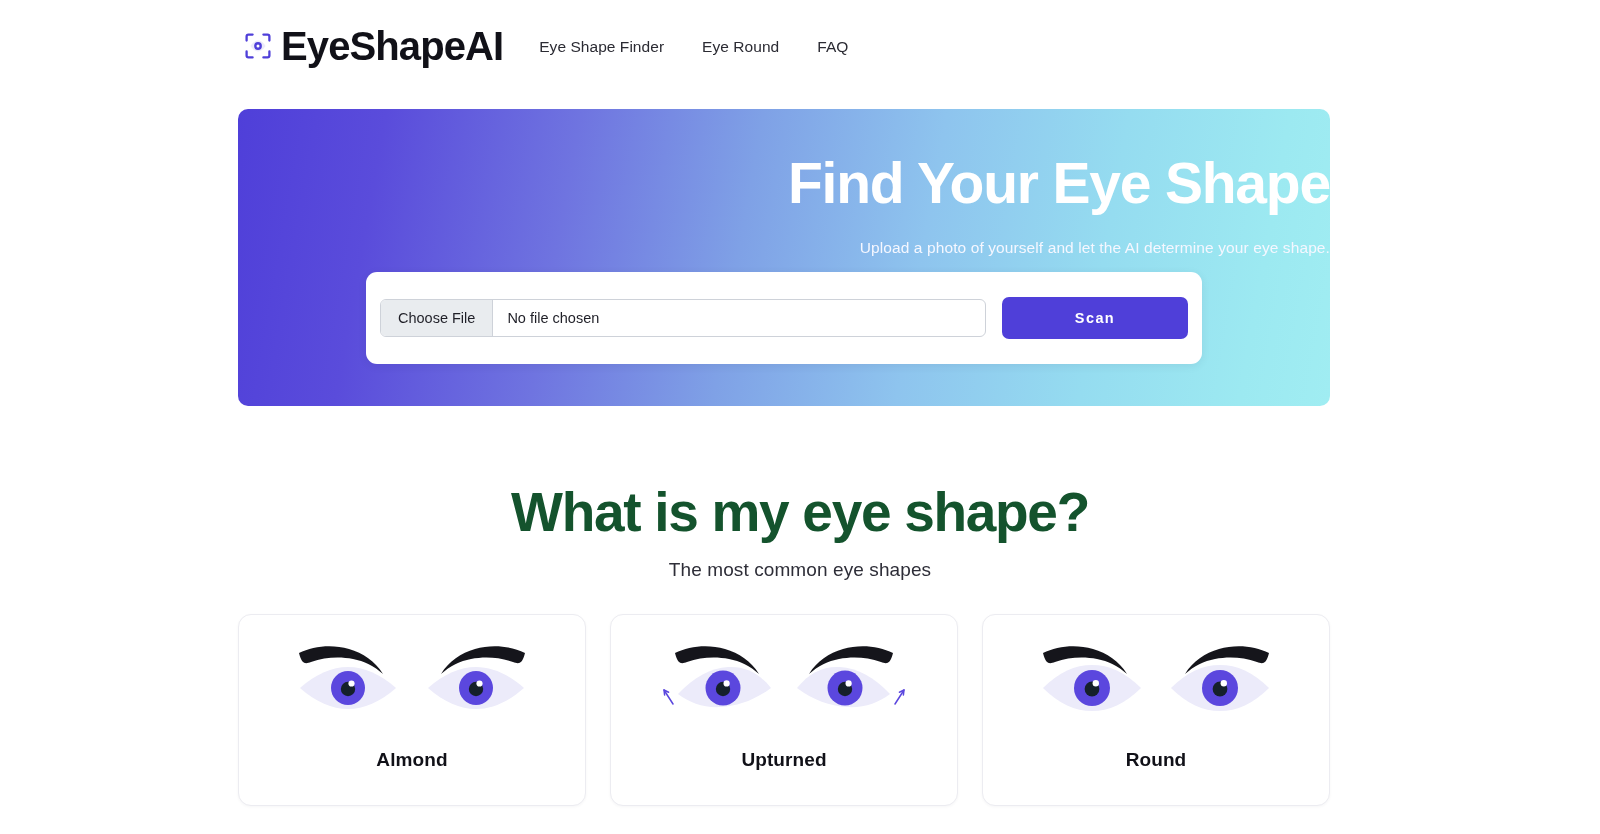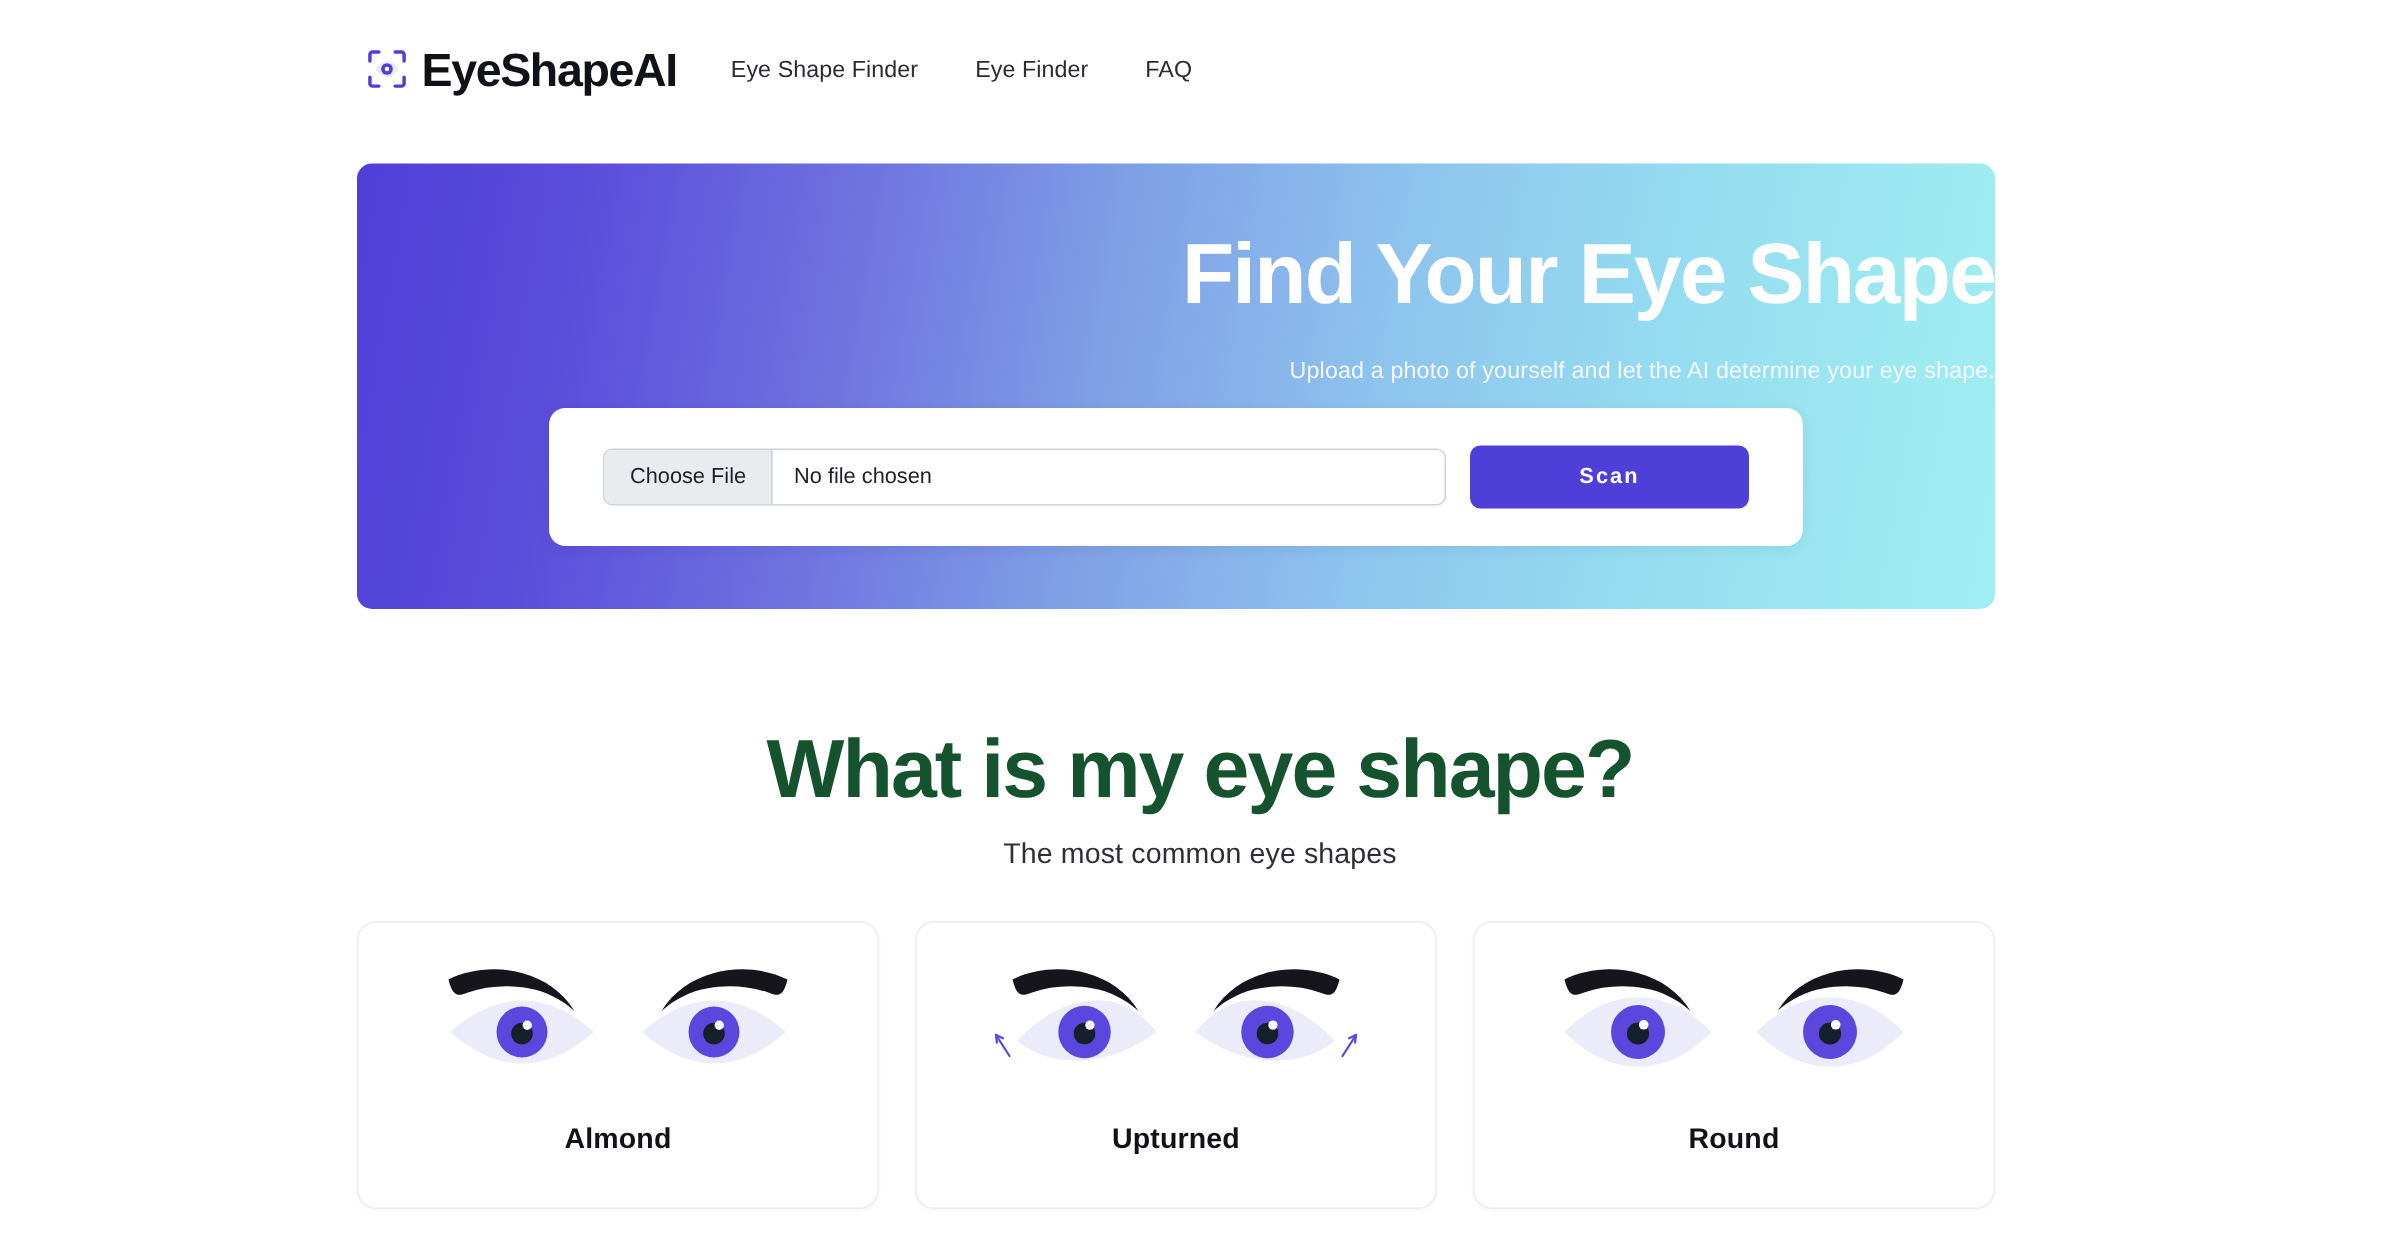--- a/index.html
+++ b/index.html
@@ -35,21 +35,21 @@
     text-decoration: none;
     color: #0e0e15;
   }
   .brand-icon {
     width: 28px;
     height: 28px;
     display: block;
     flex: 0 0 auto;
   }
   .brand-name {
-    font-size: 31px;
+    font-size: 40px;
     font-weight: 700;
     letter-spacing: -0.9px;
     line-height: 1;
     color: #111118;
     white-space: nowrap;
   }
 
   .nav {
     display: flex;
     align-items: flex-start;
@@ -102,21 +102,21 @@
     position: absolute;
     left: 366px;
     top: 272px;
     width: 836px;
     height: 92px;
     background: #ffffff;
     border-radius: 11px;
     box-shadow: 0 2px 10px rgba(20,20,60,0.07);
     display: flex;
     align-items: center;
-    padding: 0 36px;
+    padding: 0 14px;
     gap: 16px;
   }
   .file-control {
     flex: 1 1 auto;
     height: 38px;
     display: flex;
     align-items: stretch;
     border: 1px solid #ced2d9;
     border-radius: 6px;
     background: #ffffff;
@@ -236,21 +236,21 @@
           <path d="M6.4 14c2.3-3.6 4.9-5.4 7.6-5.4S19.3 10.4 21.6 14c-2.3 3.6-4.9 5.4-7.6 5.4S8.7 17.6 6.4 14z" fill="#ECEBFA"></path>
           <circle cx="14" cy="14" r="3.9" fill="#4F3FD9"></circle>
           <circle cx="14" cy="14" r="1.5" fill="#ffffff"></circle>
         </svg>
       </span>
       <span class="brand-name">EyeShapeAI</span>
     </a>
 
     <nav class="nav">
       <a href="#">Eye Shape Finder</a>
-      <a href="#">Eye Finder</a>
+      <a href="#">Eye Round</a>
       <a href="#">FAQ</a>
     </nav>
   </div>
 
   <div class="hero">
     <h1 class="hero-title">Find Your Eye Shape</h1>
     <p class="hero-sub">Upload a photo of yourself and let the AI determine your eye shape.</p>
   </div>
 
   <div class="upload-card">

